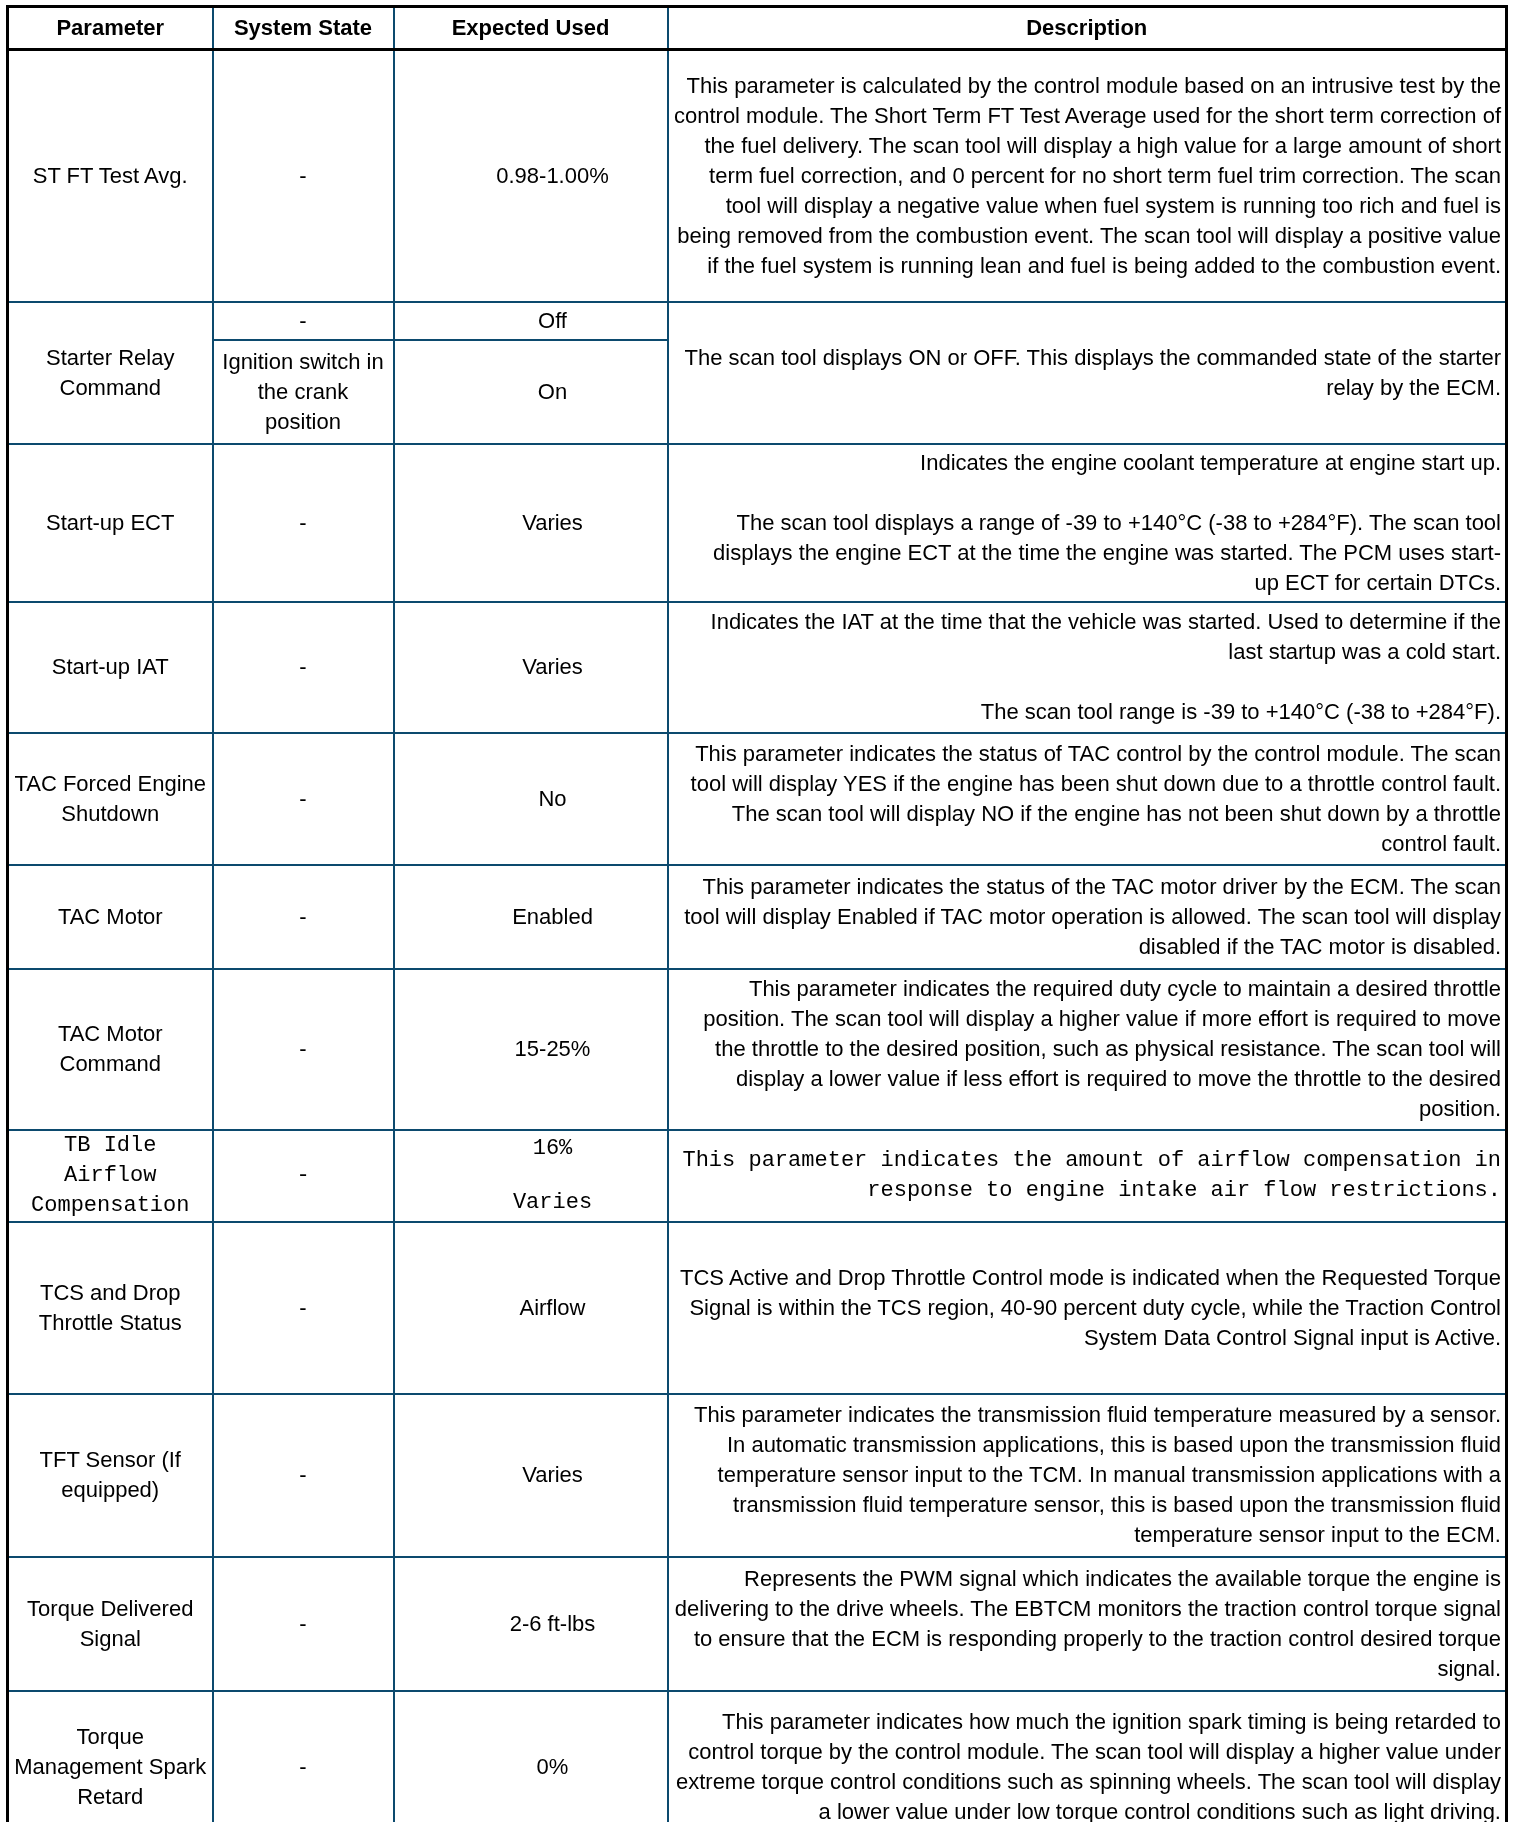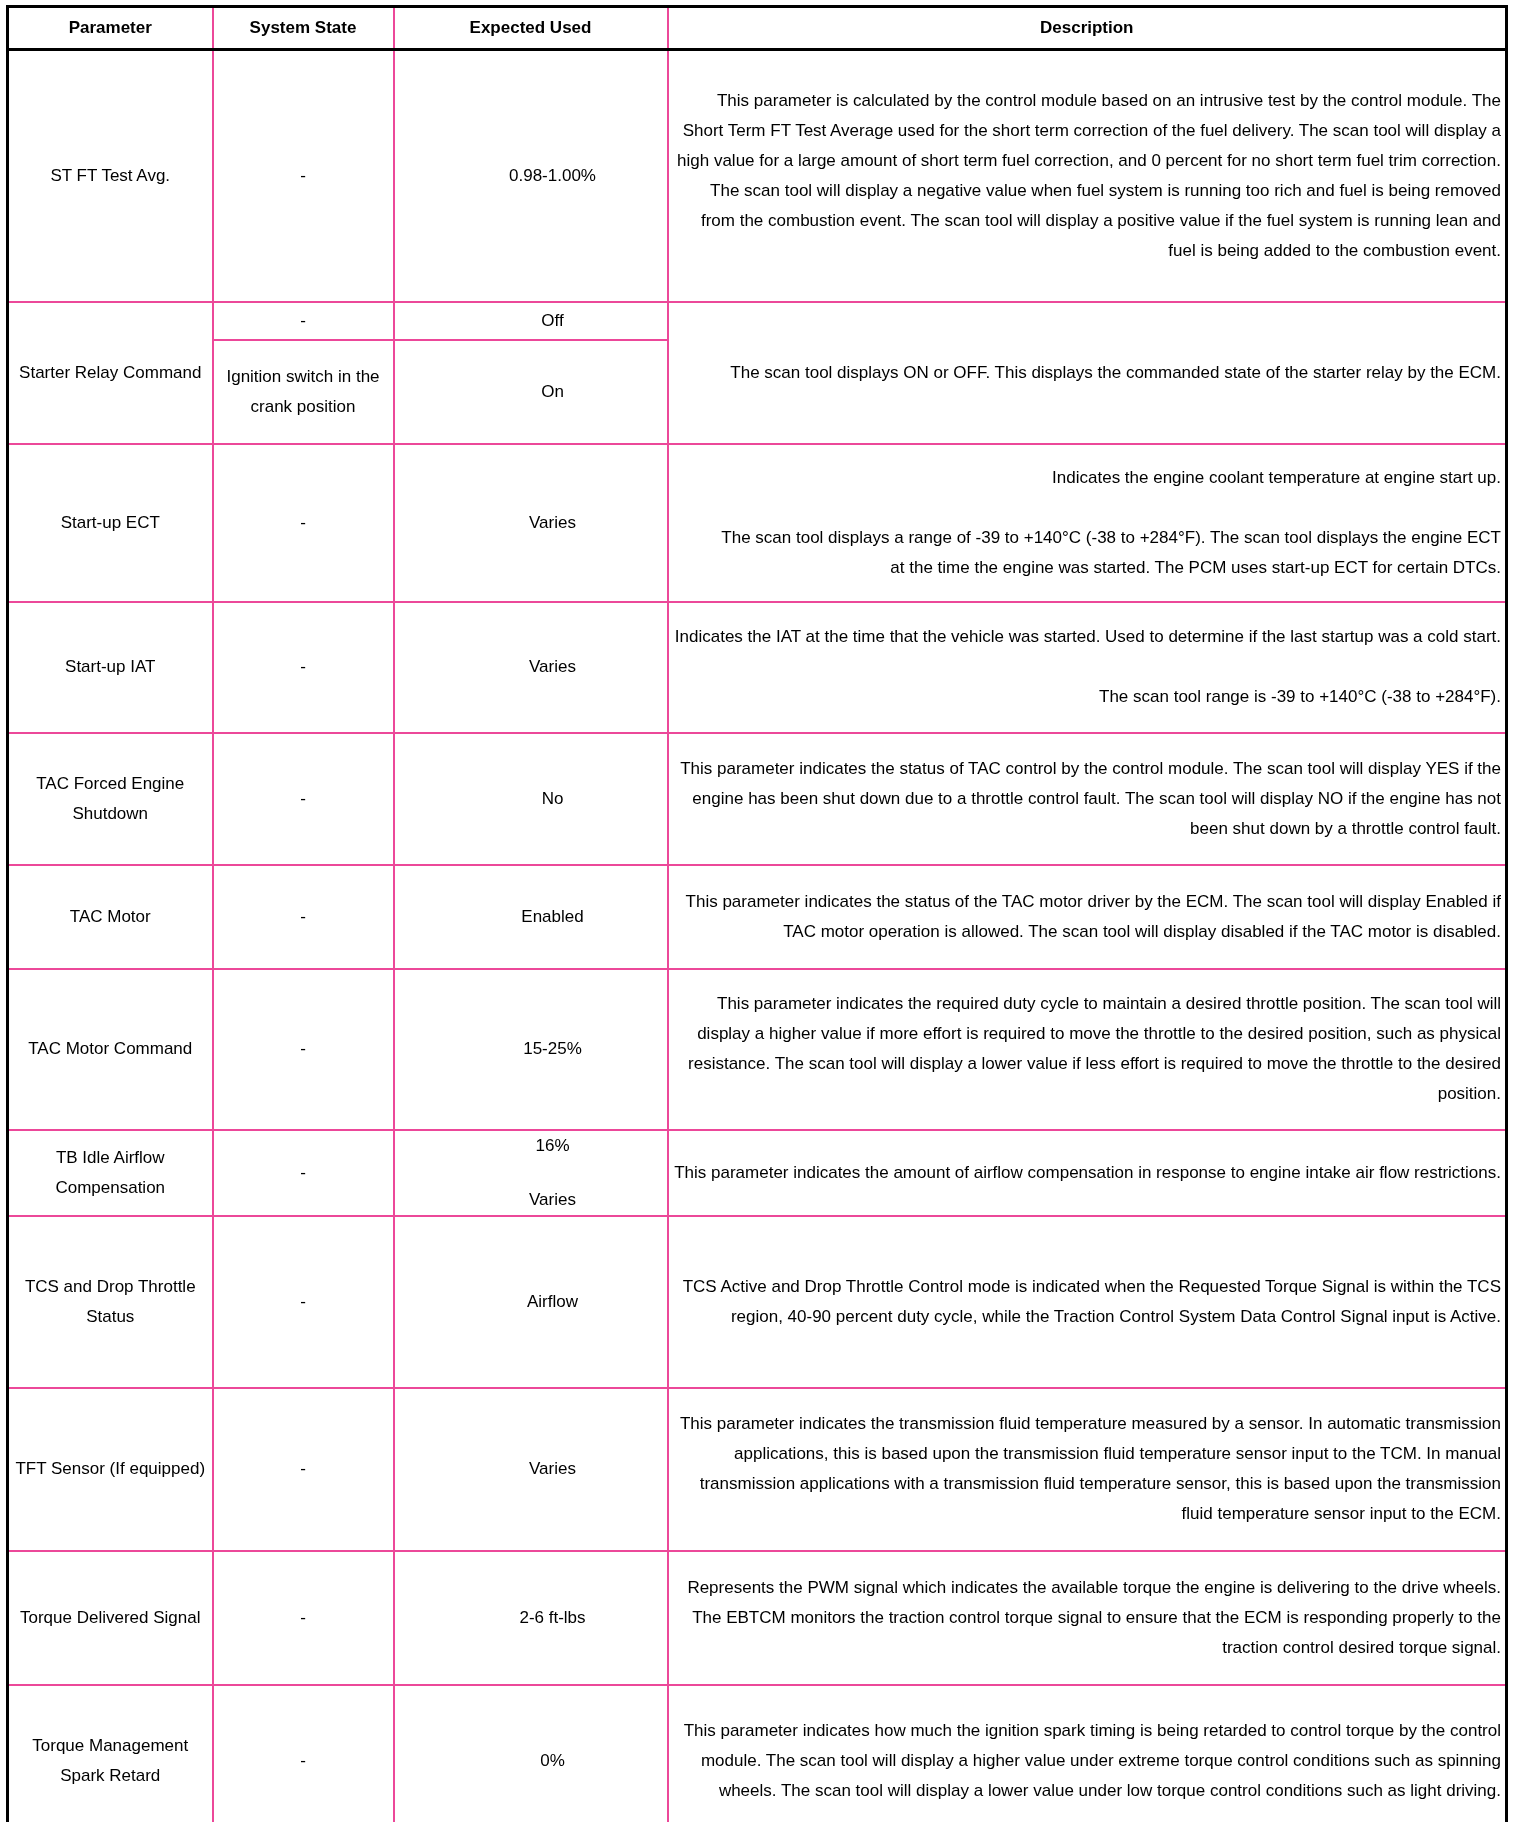--- a/index.html
+++ b/index.html
@@ -22,23 +22,23 @@
     width: 1502px;
     border-collapse: collapse;
     table-layout: fixed;
     border: 3px solid #000;
   }
   table.params col.c1 { width: 205px; }
   table.params col.c2 { width: 181px; }
   table.params col.c3 { width: 274px; }
   table.params col.c4 { width: auto; }
   th, td {
-    border: 2px solid #ec4899;
+    border: 2px solid #0c4a6e;
     padding: 0 4px;
-    font-size: 17px;
+    font-size: 22px;
     line-height: 30px;
     vertical-align: middle;
   }
   th {
     font-weight: bold;
     text-align: center;
     height: 40px;
     border-bottom: 3px solid #000;
   }
   td.param { text-align: center; }
@@ -134,21 +134,21 @@
       <tr style="height: 161px;">
         <td class="param">TAC Motor Command</td>
         <td class="state">-</td>
         <td class="value">
           <div class="val-line">15-25%</div>
         </td>
         <td class="desc">
           <div class="para">This parameter indicates the required duty cycle to maintain a desired throttle position. The scan tool will display a higher value if more effort is required to move the throttle to the desired position, such as physical resistance. The scan tool will display a lower value if less effort is required to move the throttle to the desired position.</div>
         </td>
       </tr>
-      <tr style="height: 84px;">
+      <tr style="height: 84px; font-family: Liberation Mono, monospace;">
         <td class="param">TB Idle Airflow Compensation</td>
         <td class="state">-</td>
         <td class="value">
           <div class="val-line">16%</div>
           <div class="val-line">Varies</div>
         </td>
         <td class="desc">
           <div class="para">This parameter indicates the amount of airflow compensation in response to engine intake air flow restrictions.</div>
         </td>
       </tr>

